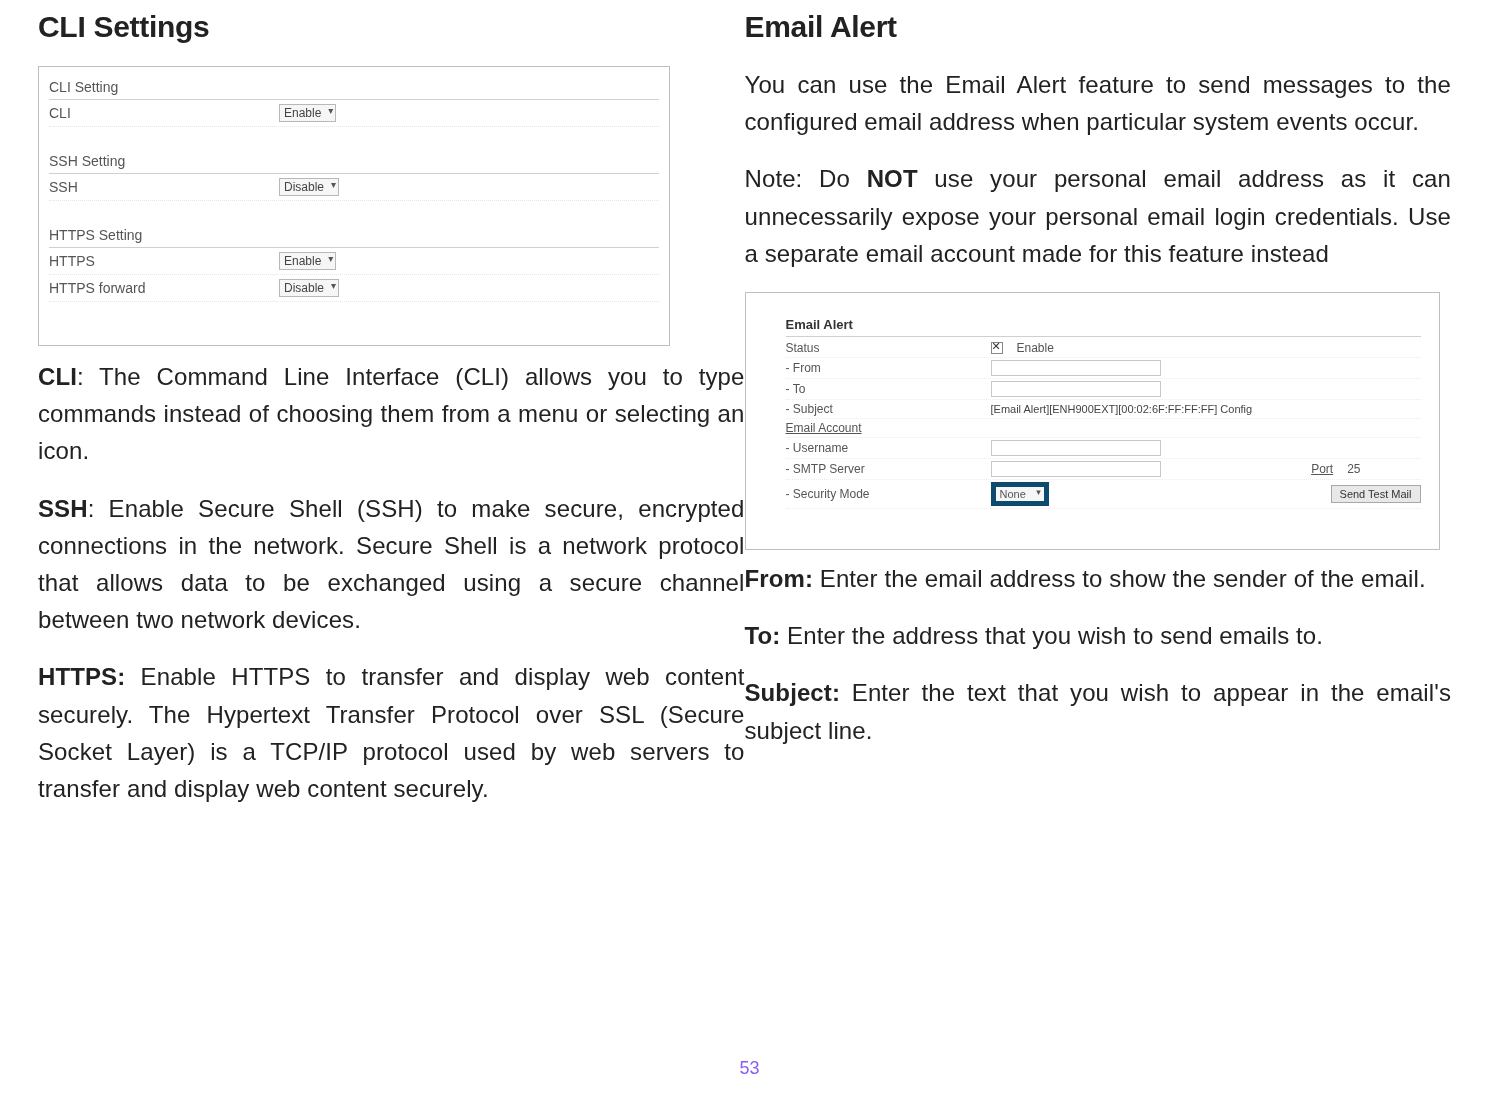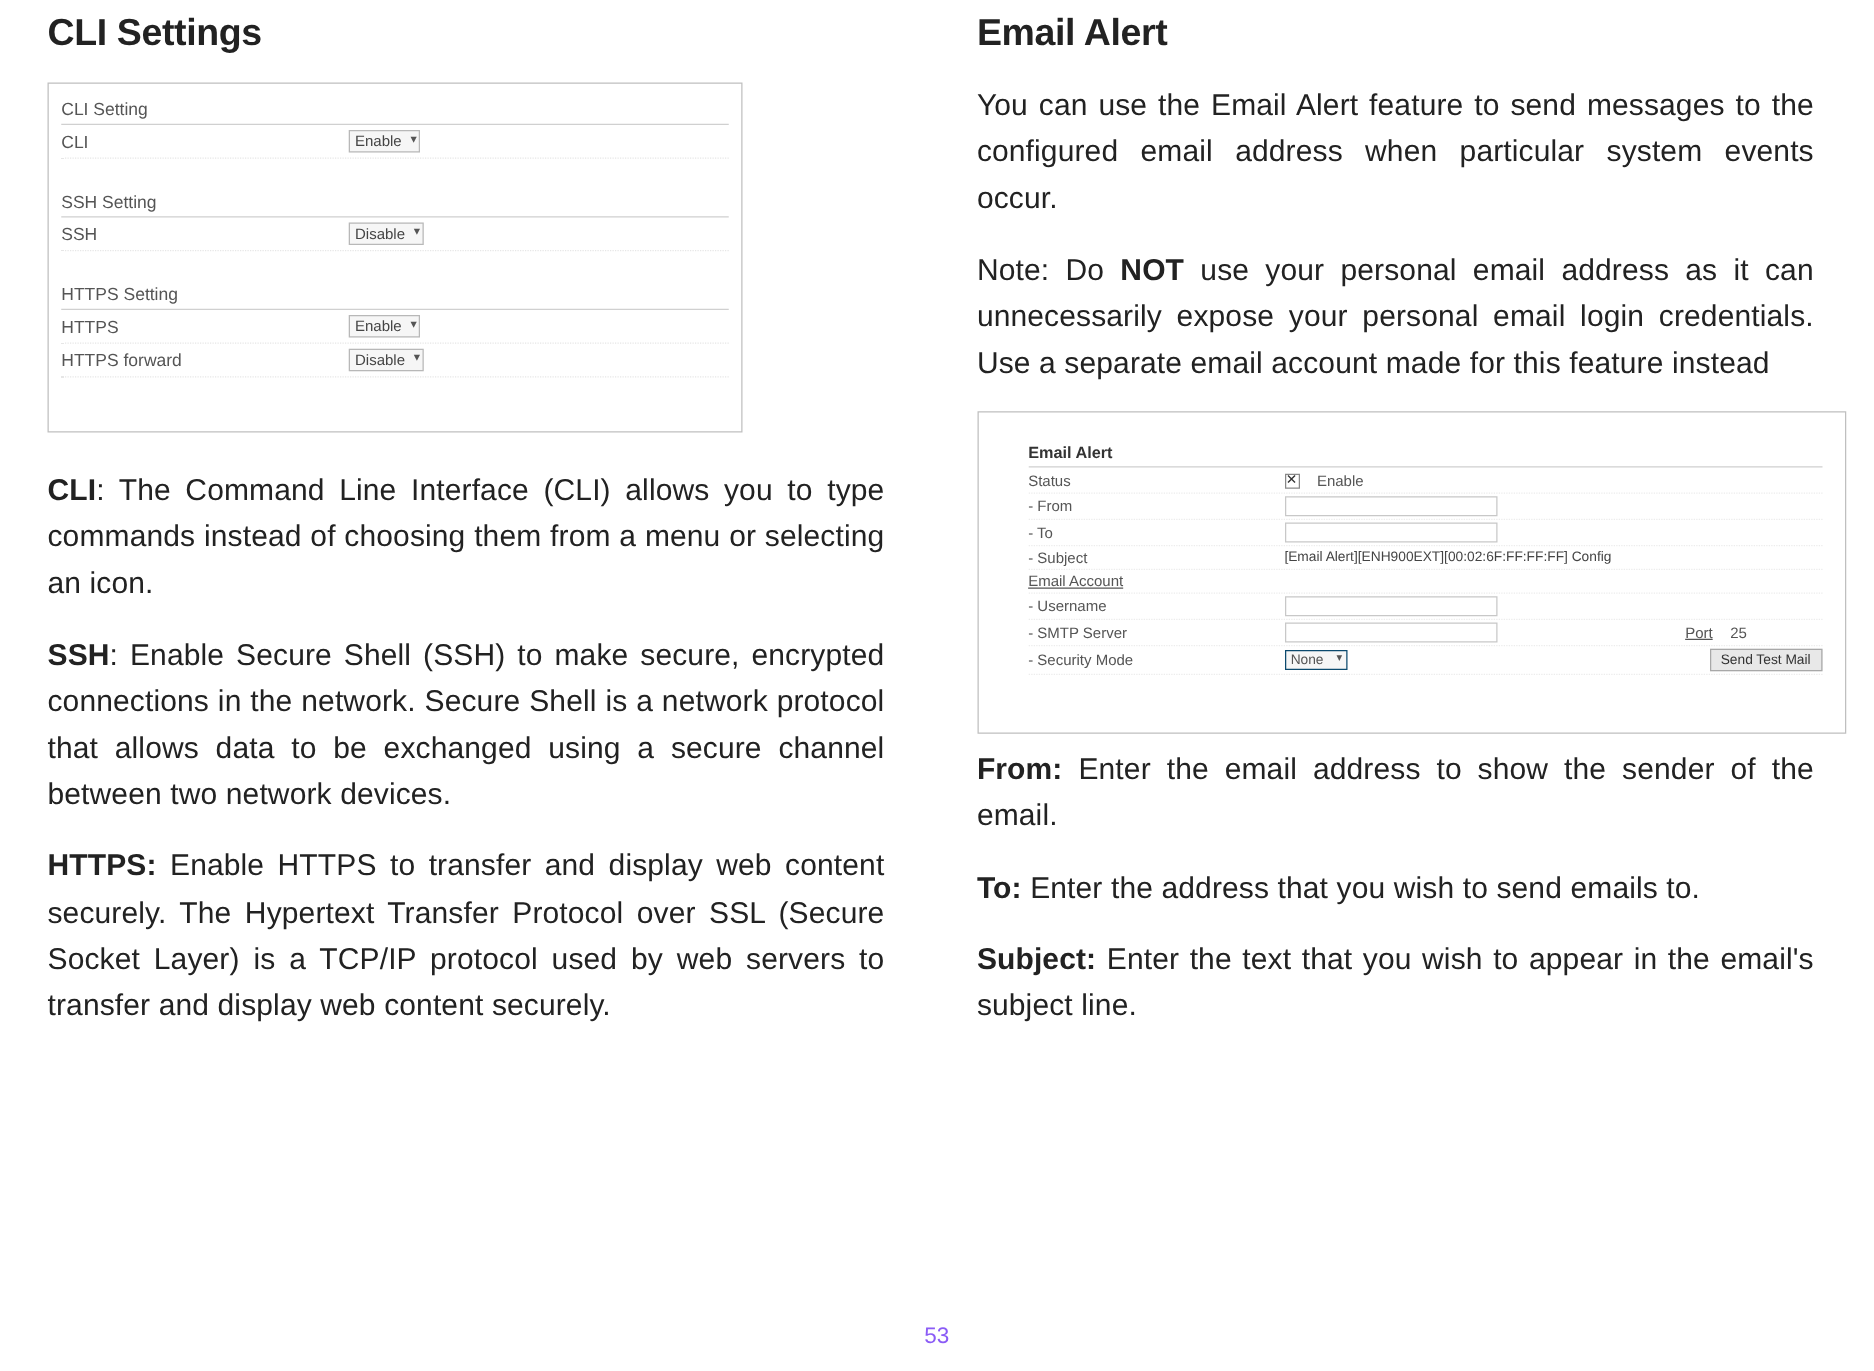--- a/index.html
+++ b/index.html
@@ -7,21 +7,20 @@
     width: 1499px;
     height: 1097px;
     background: #ffffff;
     font-family: Arial, Helvetica, sans-serif;
     color: #222222;
     padding: 10px 48px 0 38px;
     position: relative;
   }
   .columns {
     display: flex;
-    gap: 74px;
   }
   .col {
     flex: 1;
     min-width: 0;
   }
   h2 {
     font-size: 30px;
     font-weight: 700;
     margin-bottom: 22px;
     letter-spacing: -0.3px;
@@ -31,23 +30,23 @@
     line-height: 1.55;
     margin-bottom: 20px;
     text-align: justify;
     letter-spacing: 0.1px;
   }
   .body-text .bold { font-weight: 700; }
 
   
   .shot1 {
     border: 1px solid #bfbfbf;
-    width: 556px;
+    width: 632px;
     height: 280px;
-    margin-bottom: 28px;
+    margin-bottom: 12px;
     background: #ffffff;
     font-size: 14px;
     color: #666666;
   }
   .shot1 .section {
     padding: 6px 10px 2px 10px;
   }
   .shot1 .sec-title {
     font-size: 14px;
     color: #555555;
@@ -118,21 +117,21 @@
     width: 170px;
     background: #ffffff;
   }
   .shot2 .subject-val {
     font-size: 11px;
     color: #444444;
   }
   .shot2 .port-label { margin-left: auto; margin-right: 6px; font-size: 12px; text-decoration: underline; }
   .shot2 .port-val { font-size: 12px; margin-right: 60px; }
   .shot2 .sel2 {
-    border: 1px solid #0c4a6e;
+    border: 5px solid #0c4a6e;
     font-size: 11px;
     padding: 1px 18px 1px 4px;
     background: #f6f6f6;
     position: relative;
   }
   .shot2 .sel2::after {
     content: "▾";
     position: absolute; right: 3px; top: 0; font-size: 9px;
   }
   .shot2 .btn {

